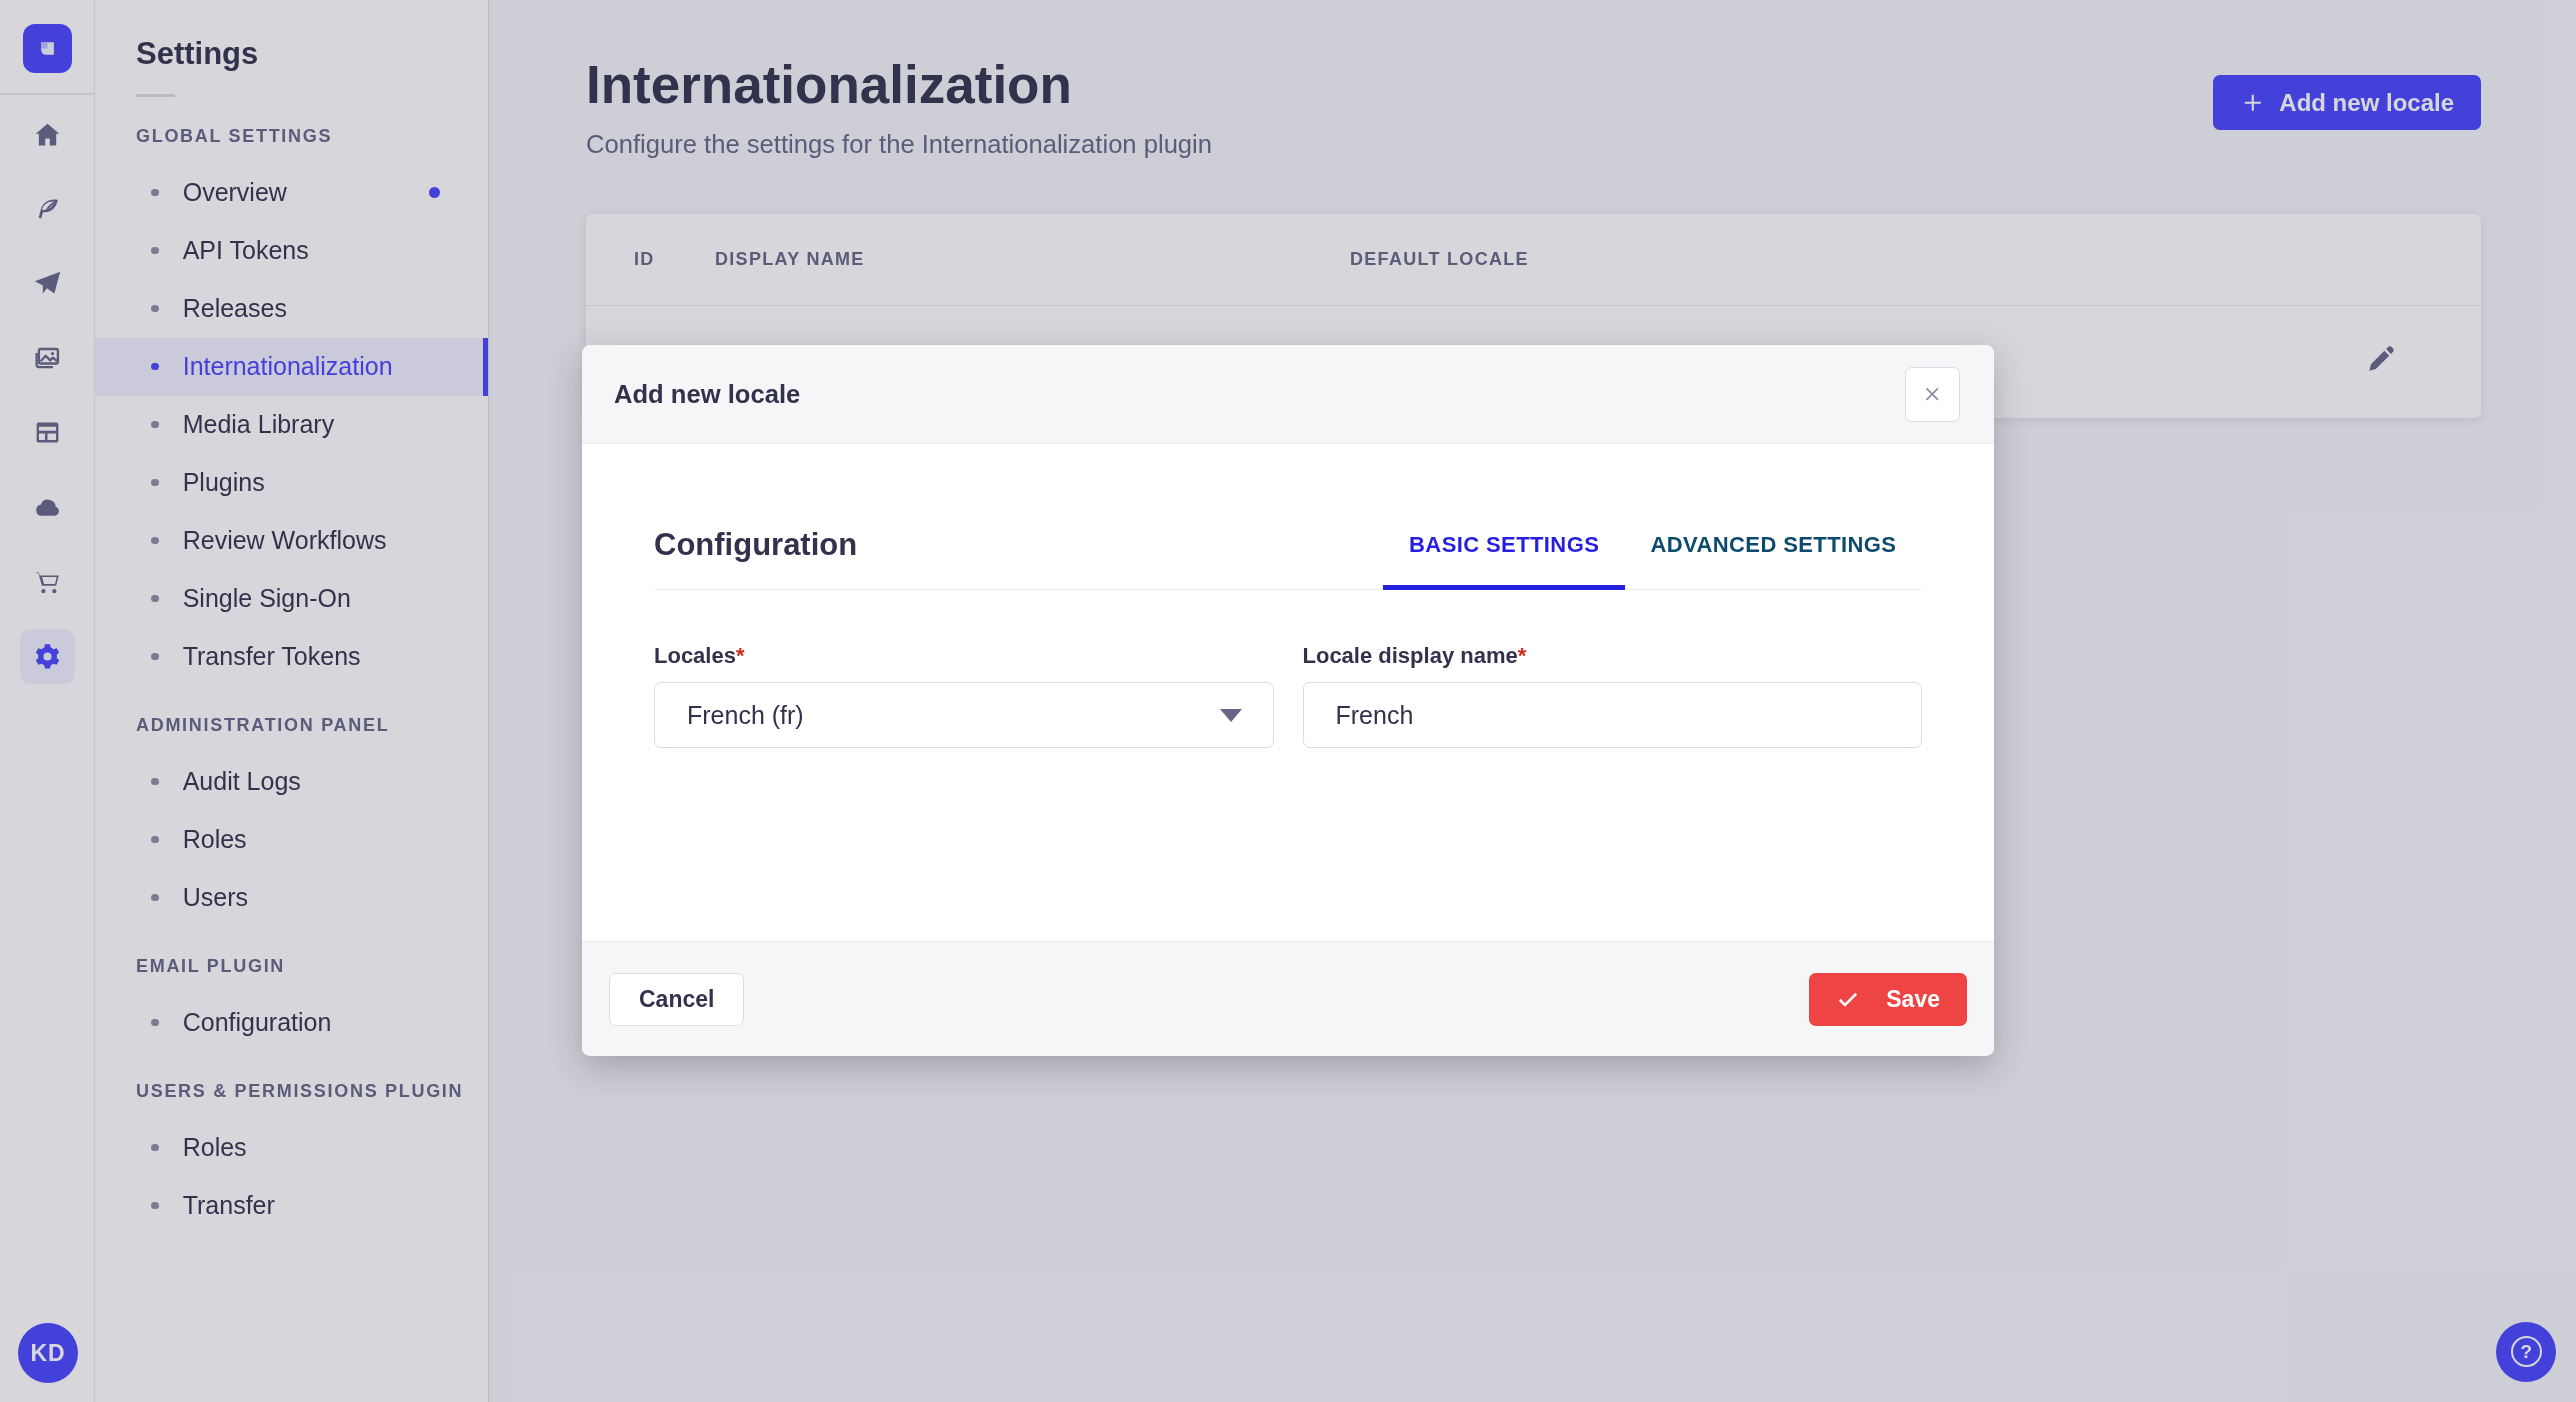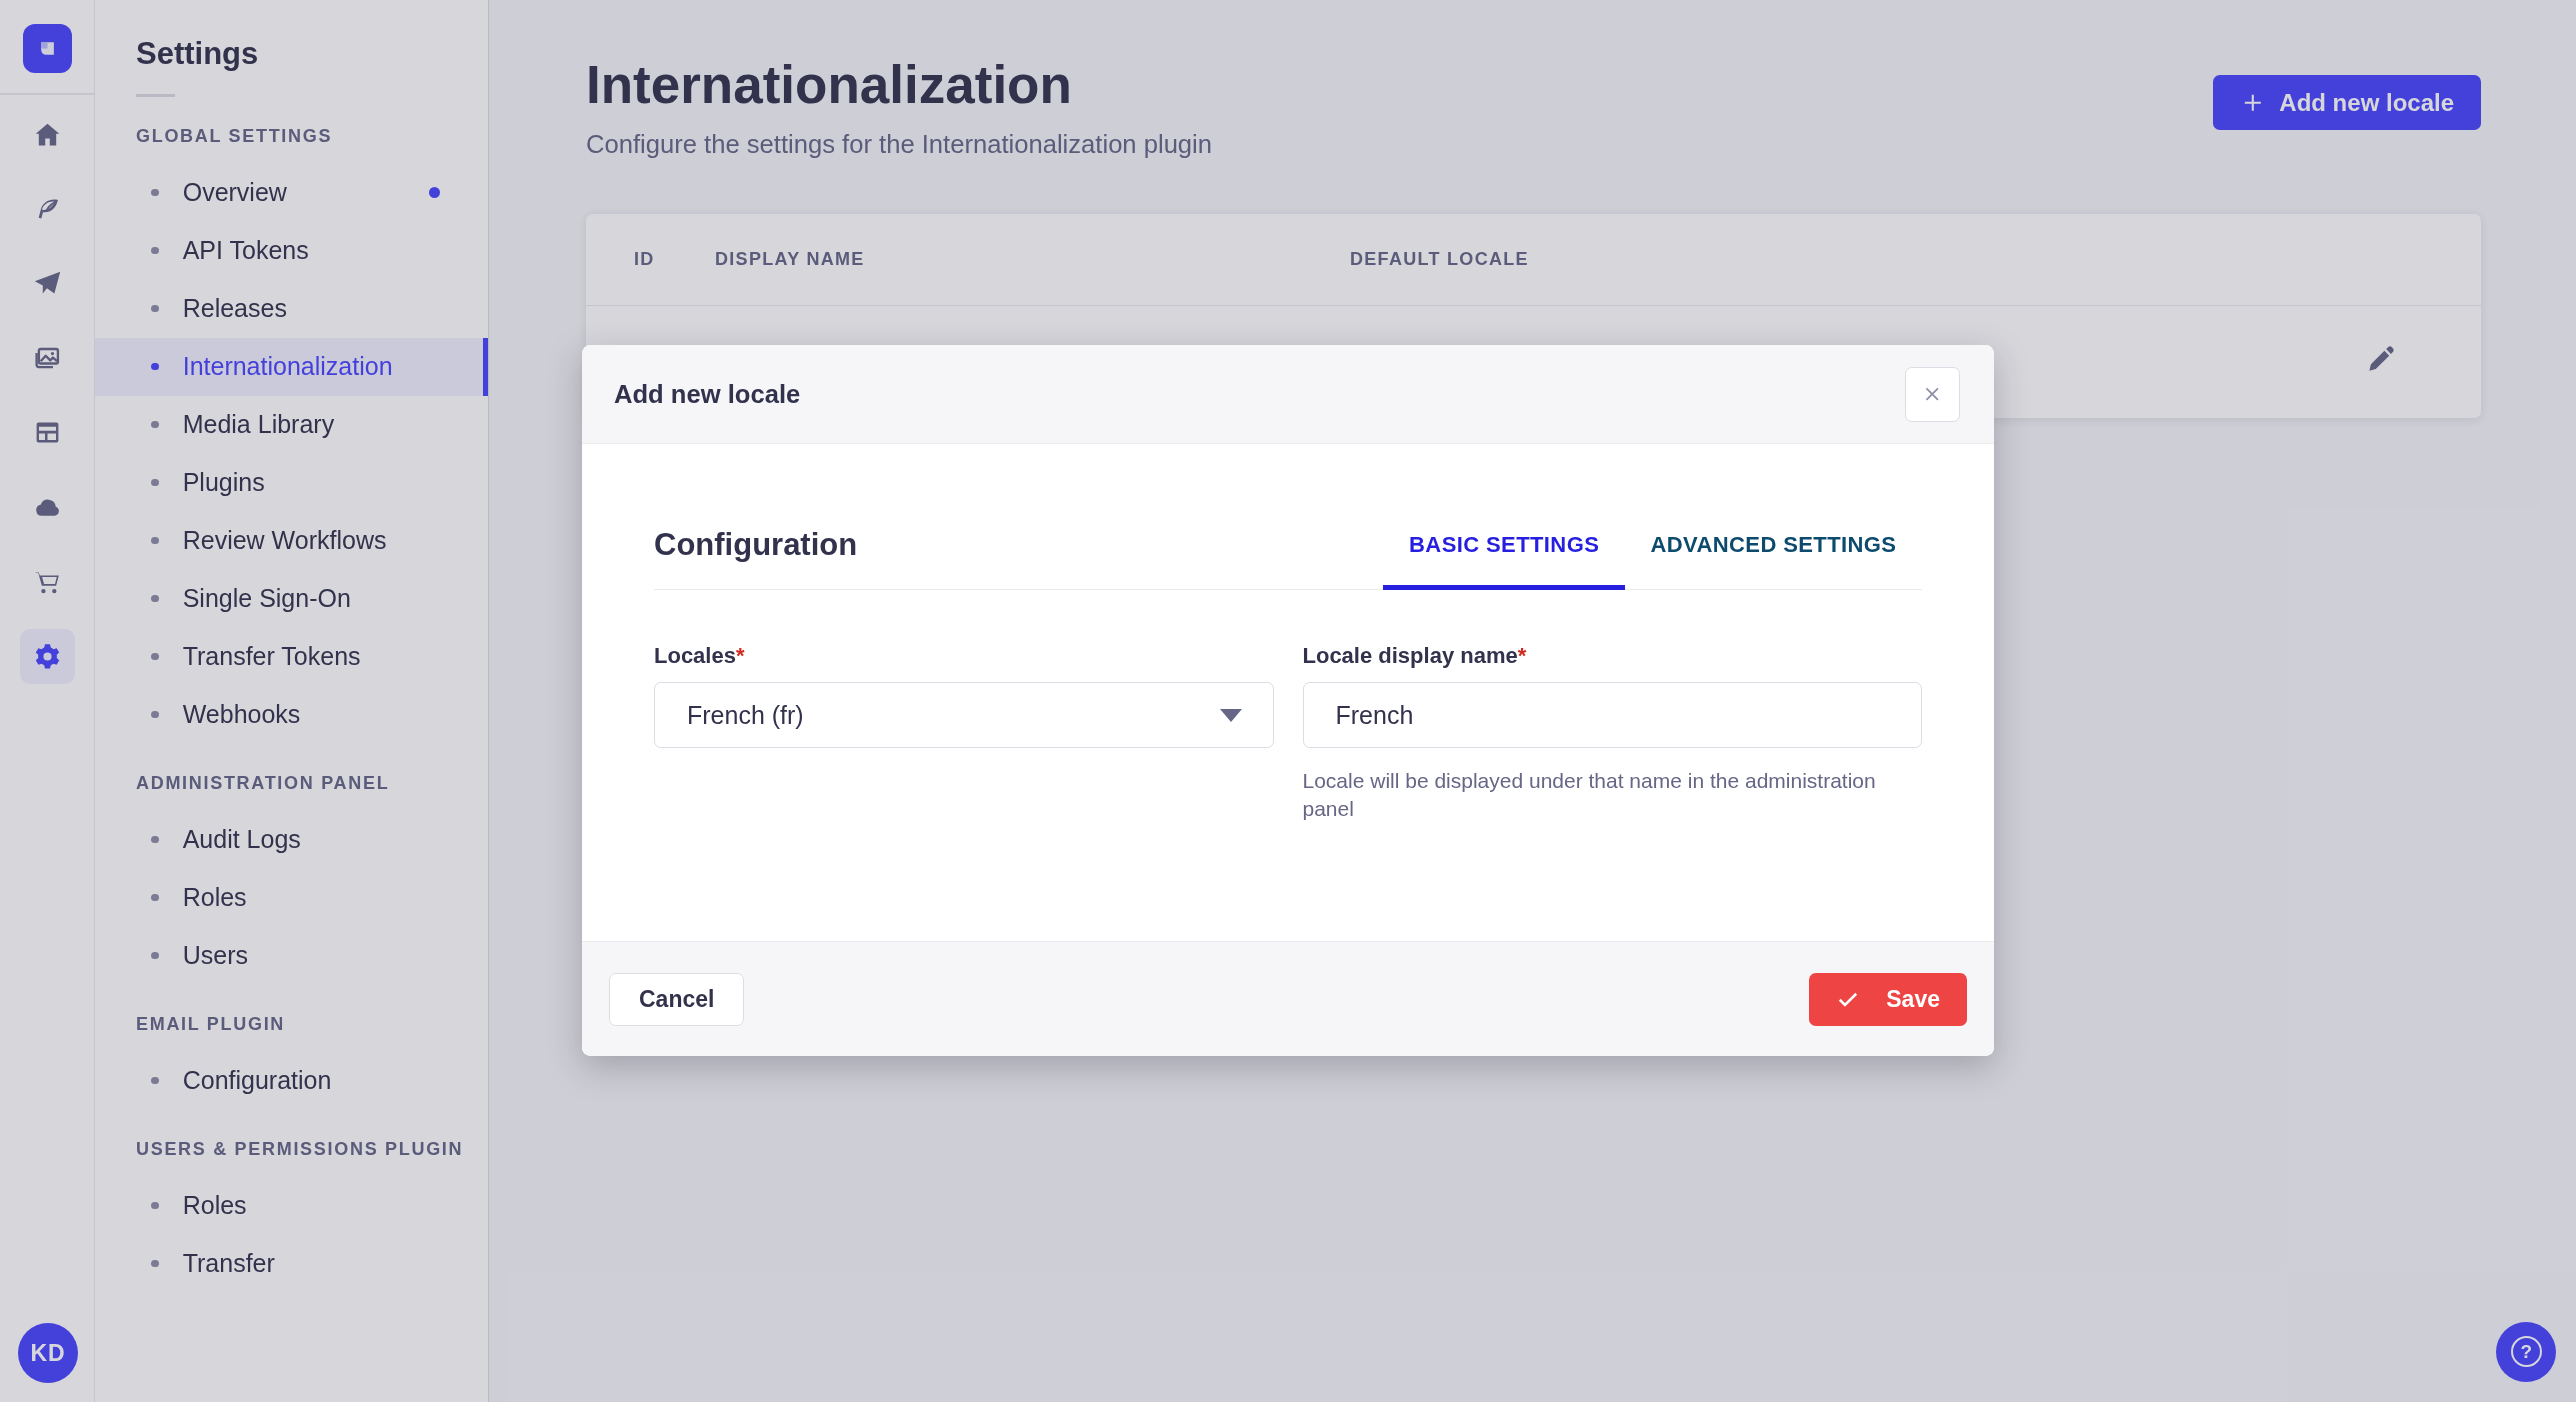--- a/index.html
+++ b/index.html
@@ -260,24 +260,20 @@
         <span>Review Workflows</span>
       </li>
       <li class="nav-item">
         <span class="bullet"></span>
         <span>Single Sign-On</span>
       </li>
       <li class="nav-item">
         <span class="bullet"></span>
         <span>Transfer Tokens</span>
       </li>
-      <li class="nav-item">
-        <span class="bullet"></span>
-        <span>Webhooks</span>
-      </li>
     </ul>
 
     <div class="nav-section-label">ADMINISTRATION PANEL</div>
     <ul class="nav-list">
       <li class="nav-item">
         <span class="bullet"></span>
         <span>Audit Logs</span>
       </li>
       <li class="nav-item">
         <span class="bullet"></span>
@@ -371,21 +367,20 @@
         <label class="field-label"><span>Locales</span><span class="req">*</span></label>
         <div class="select-box">
           <span>French (fr)</span>
           <span class="caret-down"></span>
         </div>
       </div>
 
       <div class="field">
         <label class="field-label"><span>Locale display name</span><span class="req">*</span></label>
         <input class="text-input" type="text" value="French" style="">
-        <p class="field-hint">Locale will be displayed under that name in the administration panel</p>
       </div>
     </div>
   </div>
 
   <div class="modal-footer">
     <button class="btn-cancel">Cancel</button>
     <button class="btn-save">
       <svg viewBox="0 0 32 32">
         <path d="M5 17l7 7L27 9" stroke="#ffffff" stroke-width="3.4" fill="none"></path>
       </svg>

